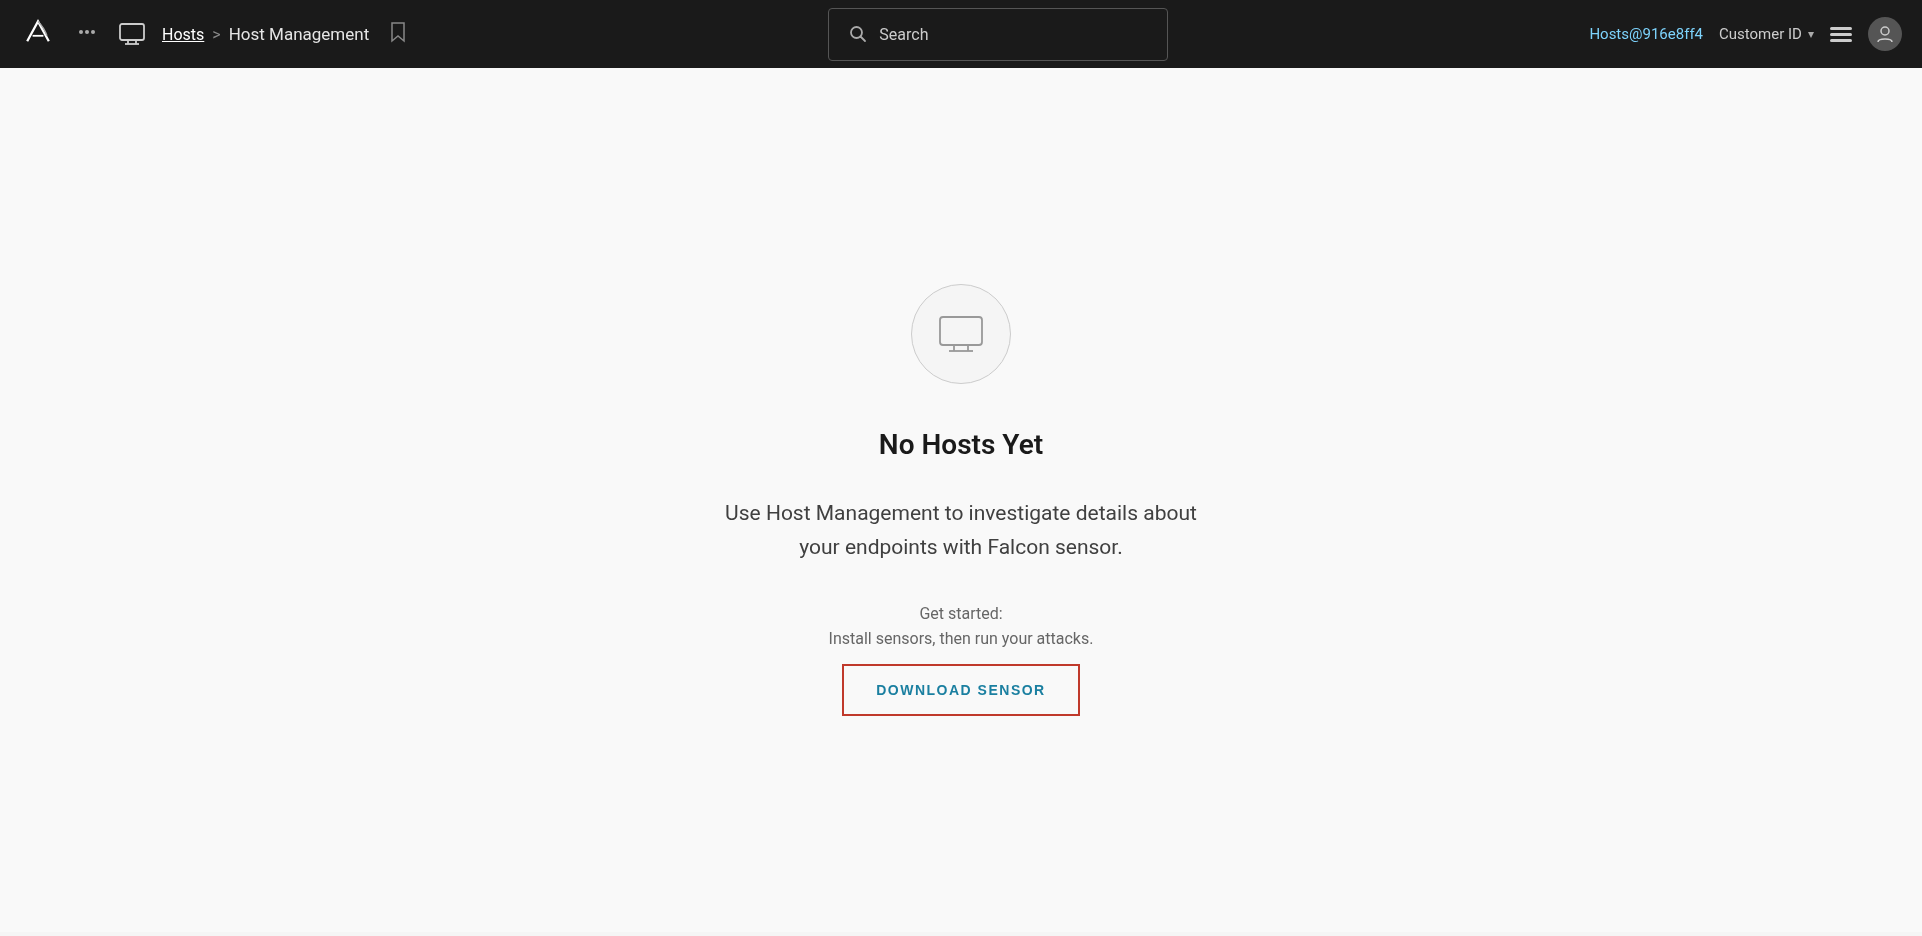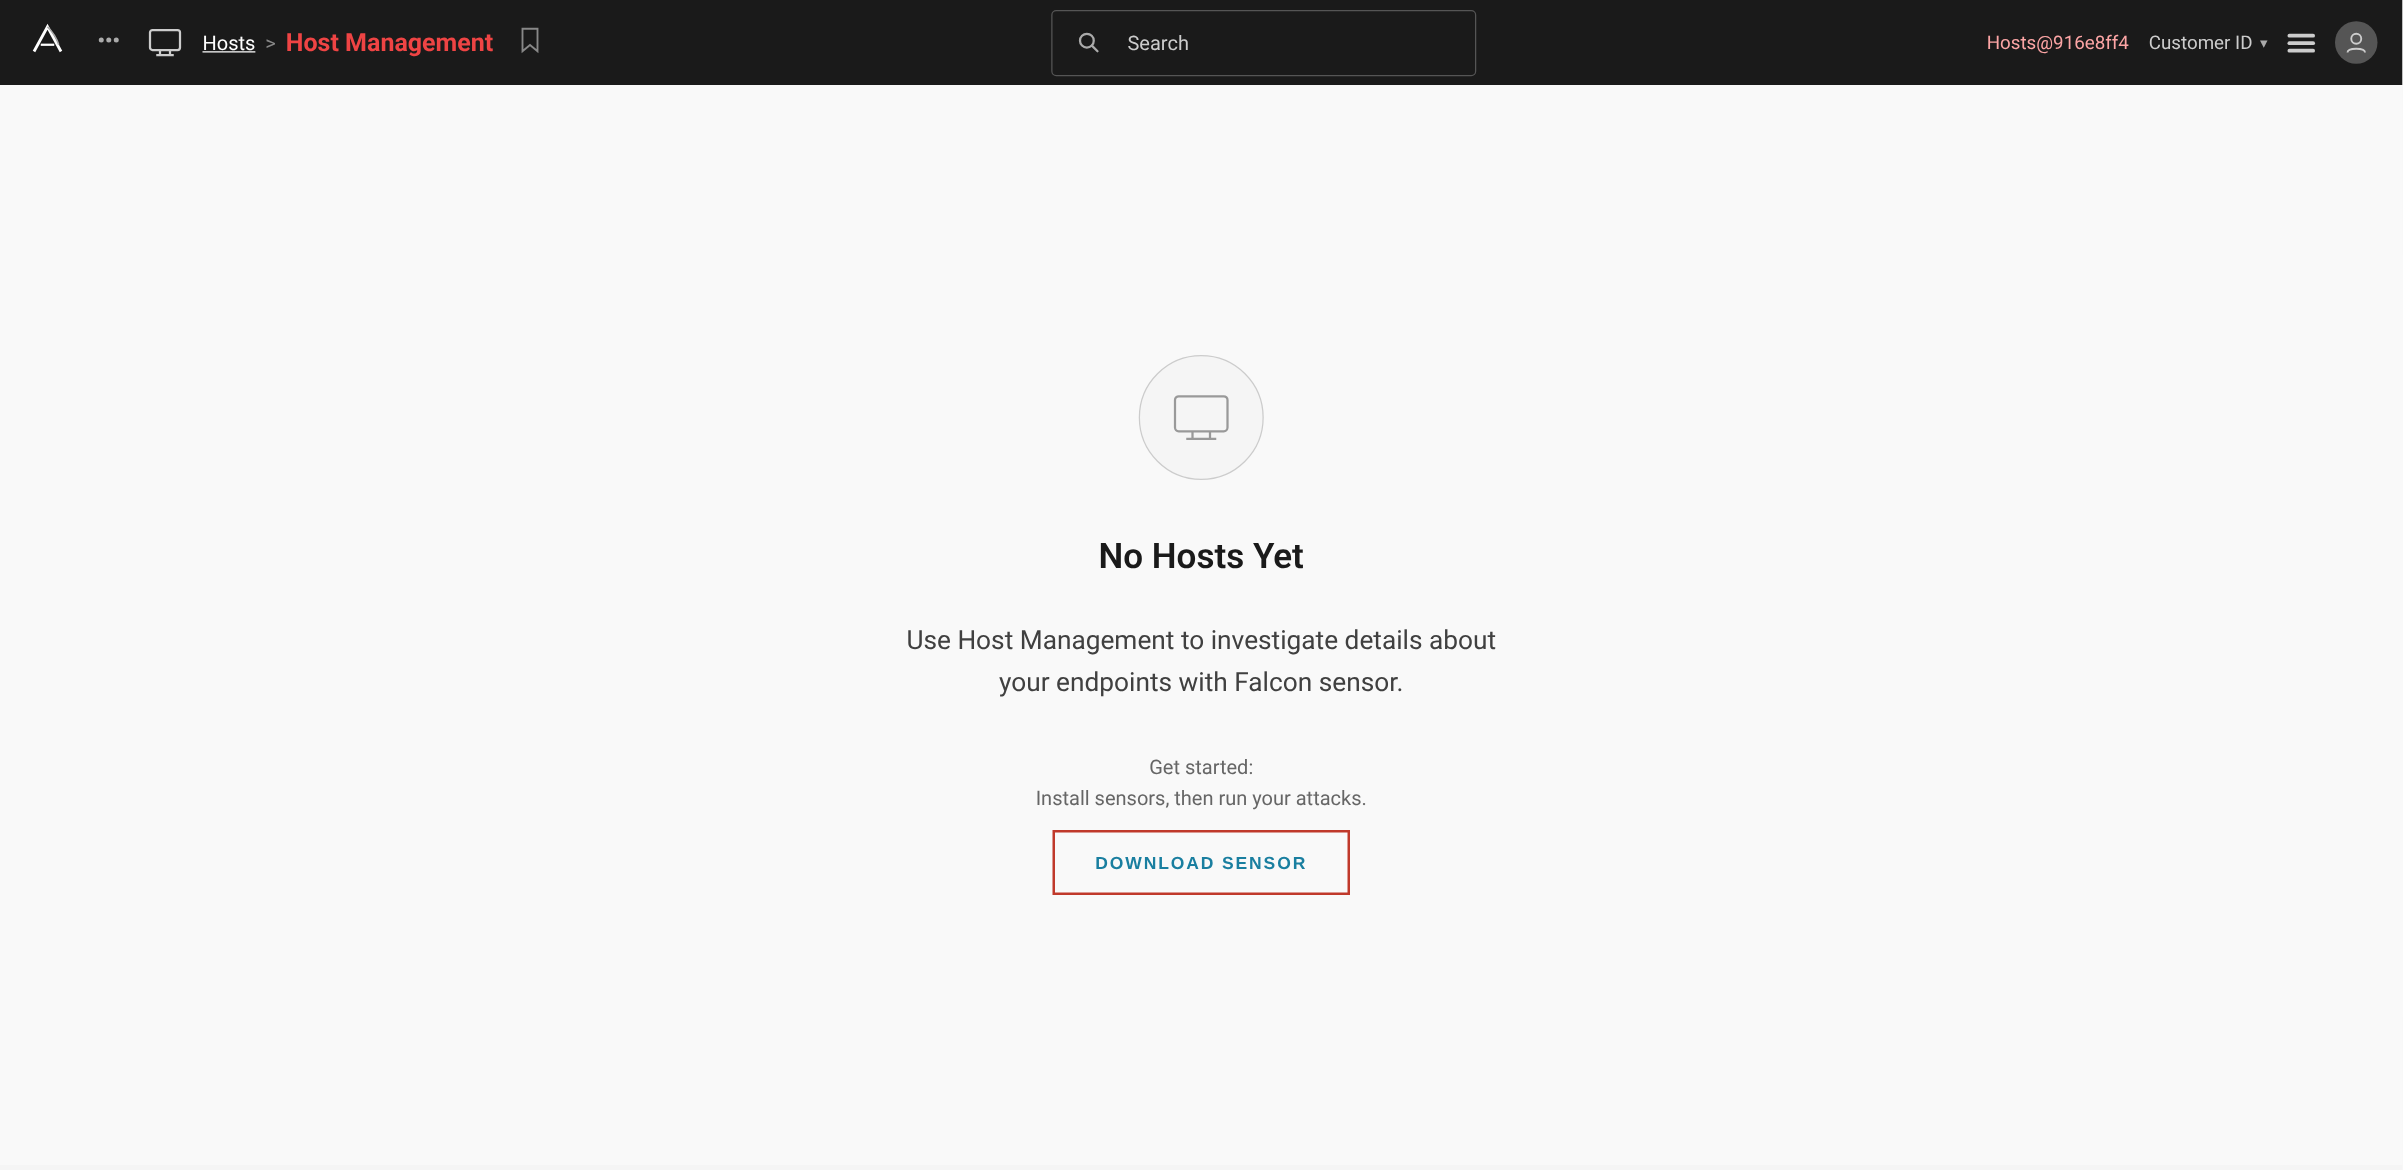--- a/index.html
+++ b/index.html
@@ -60,42 +60,41 @@
       cursor: pointer;
       font-size: 16px;
     }
 
     .nav-breadcrumb .separator {
       color: #888;
       font-size: 16px;
     }
 
     .nav-breadcrumb .current-page {
-      color: #ef4444;
-      font-size: 20px;
-      font-weight: bold;
+      color: #e5e5e5;
+      font-size: 17px;
     }
 
     .nav-bookmark {
       color: #888;
       font-size: 18px;
       cursor: pointer;
       margin-left: 4px;
     }
 
     .nav-search-container {
       flex: 1;
       display: flex;
       justify-content: center;
     }
 
     .nav-search {
       display: flex;
       align-items: center;
-      gap: 22px;
+      gap: 12px;
       background: transparent;
       border: 1.5px solid #555;
       border-radius: 4px;
       padding: 16px 20px;
       width: 340px;
       cursor: text;
     }
 
     .nav-search .search-icon-svg {
       color: #aaa;
@@ -107,21 +106,21 @@
     }
 
     .nav-right {
       display: flex;
       align-items: center;
       gap: 16px;
       margin-left: auto;
     }
 
     .nav-tenant {
-      color: #fca5a5;
+      color: #7dd3fc;
       font-size: 15px;
       white-space: nowrap;
     }
 
     .nav-customer-id {
       display: flex;
       align-items: center;
       gap: 6px;
       color: #ccc;
       font-size: 15px;

